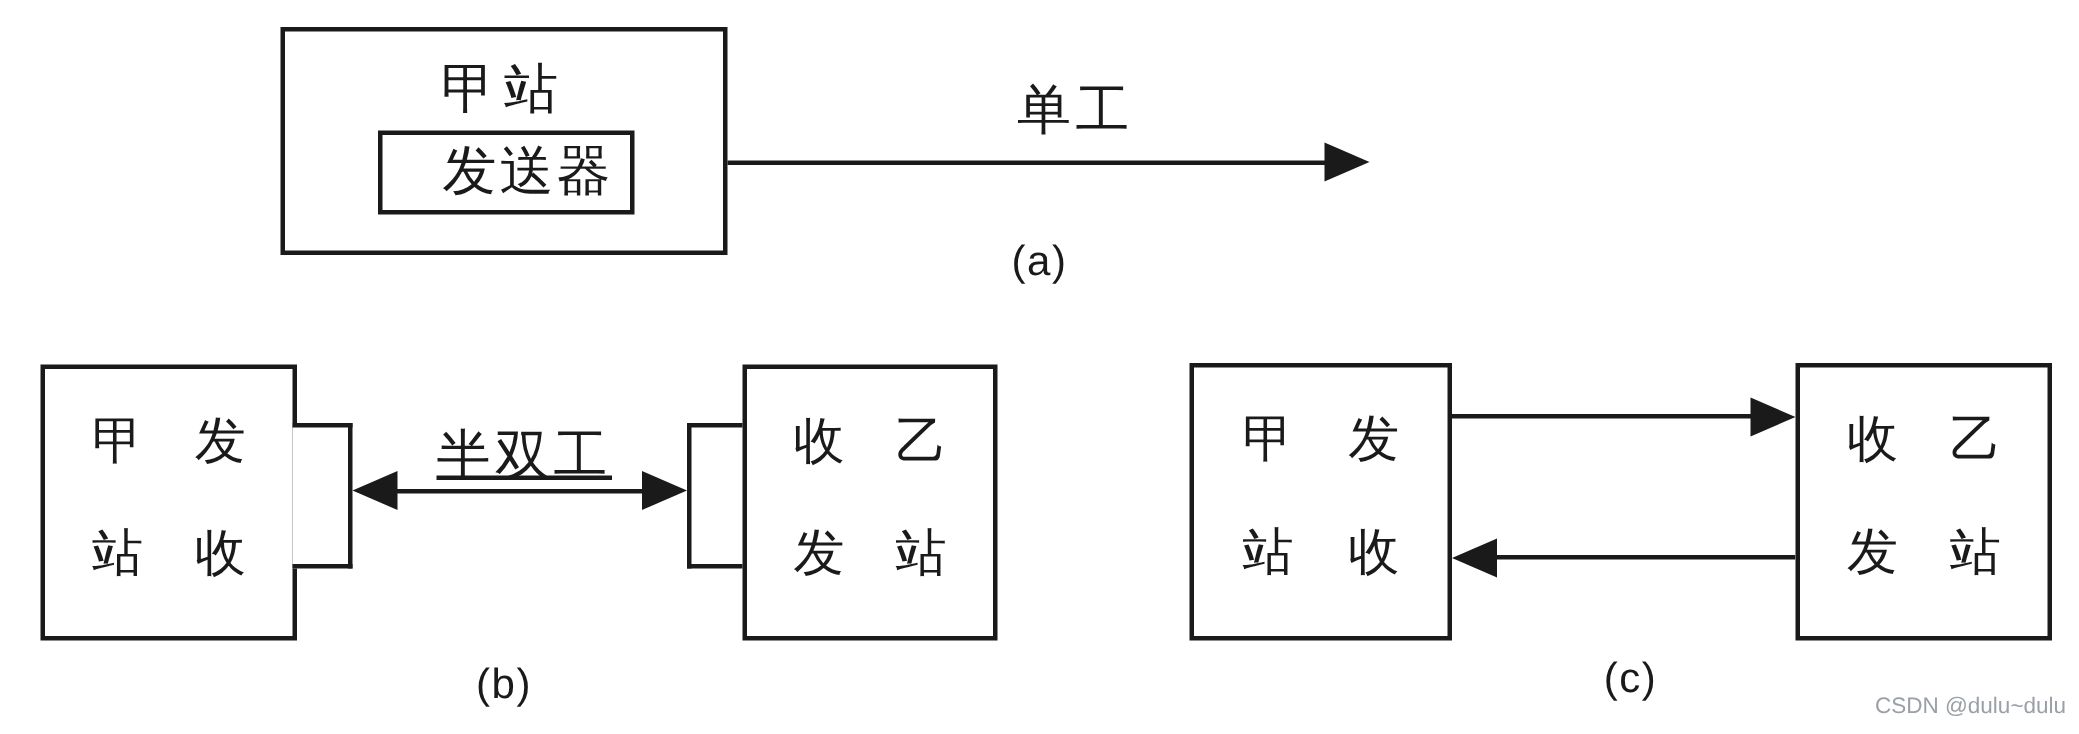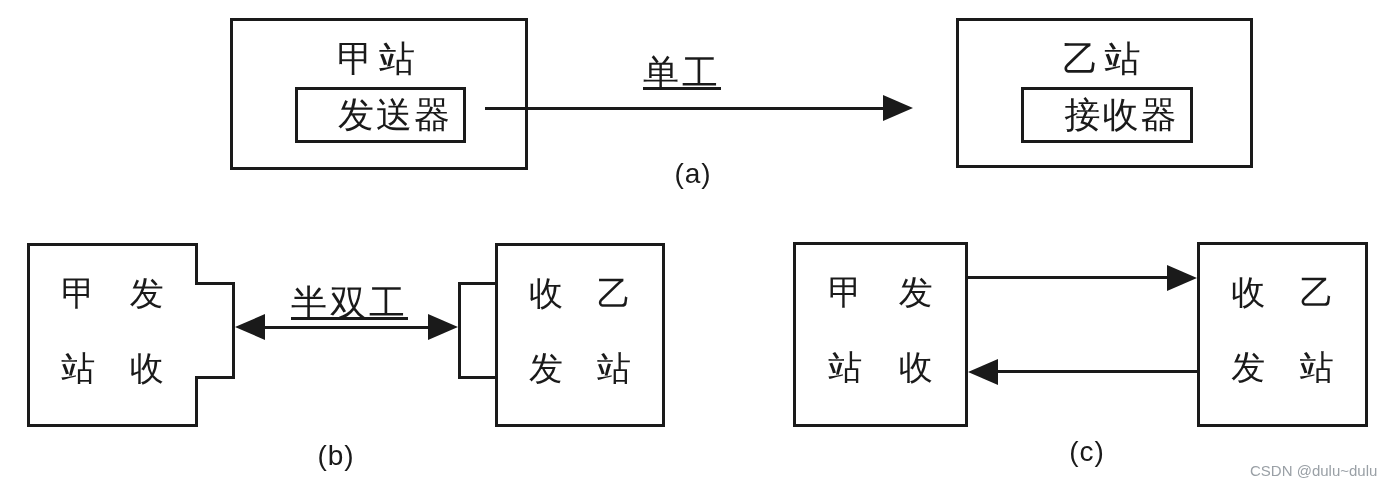--- a/index.html
+++ b/index.html
@@ -15,34 +15,33 @@
     font-family:"Liberation Sans","DejaVu Sans",sans-serif;
     color:var(--line);
     overflow:hidden;
   }
   
   .station{
     position:absolute;
     border:3px solid var(--line);
     background:var(--bg);
     box-sizing:border-box;
-    margin-left:43px;
   }
   .station-title{
     text-align:center;
     font-size:36px;
     letter-spacing:6px;
     margin-top:14px;
     white-space:nowrap;
   }
   .device-box{
     position:absolute;
     border:3px solid var(--line);
     box-sizing:border-box;
-    display:flex;align-items:center;justify-content:center;
+    display:flex;justify-content:center;
     font-size:36px;
     letter-spacing:2px;
     white-space:nowrap;
     padding-left:29px;
   }
   
   .grid-box{
     position:absolute;
     border:3px solid var(--line);
     background:var(--bg);
@@ -100,28 +99,22 @@
   <div class="station" style="left:187px;top:18px;width:298px;height:152px;">
     <div class="station-title">甲站</div>
     <div class="device-box" style="left:62px;top:66px;width:171px;height:56px;">
       <span>发送器</span>
     </div>
   </div>
 
   <div class="hline" style="left:485px;top:107px;width:400px;"></div>
   <div class="arrowhead right" style="left:883px;top:95px;"></div>
 
-  <div class="link-label" style="left:632px;top:49px;width:100px;text-decoration:underline;">单工</div>
+  <div class="link-label" style="left:667px;top:49px;width:100px;">单工</div>
 
-  <div class="station" style="left:913px;top:18px;width:297px;height:150px;">
-    <div class="station-title">乙站</div>
-    <div class="device-box" style="left:62px;top:66px;width:172px;height:56px;">
-      <span>接收器</span>
-    </div>
-  </div>
 
   <div class="caption" style="left:657px;top:158px;width:72px;">(a)</div>
 
   <div class="grid-box" style="left:27px;top:243px;width:171px;height:184px;">
     <span>甲</span>
     <span>发</span>
     <span>站</span>
     <span>收</span>
   </div>
 

